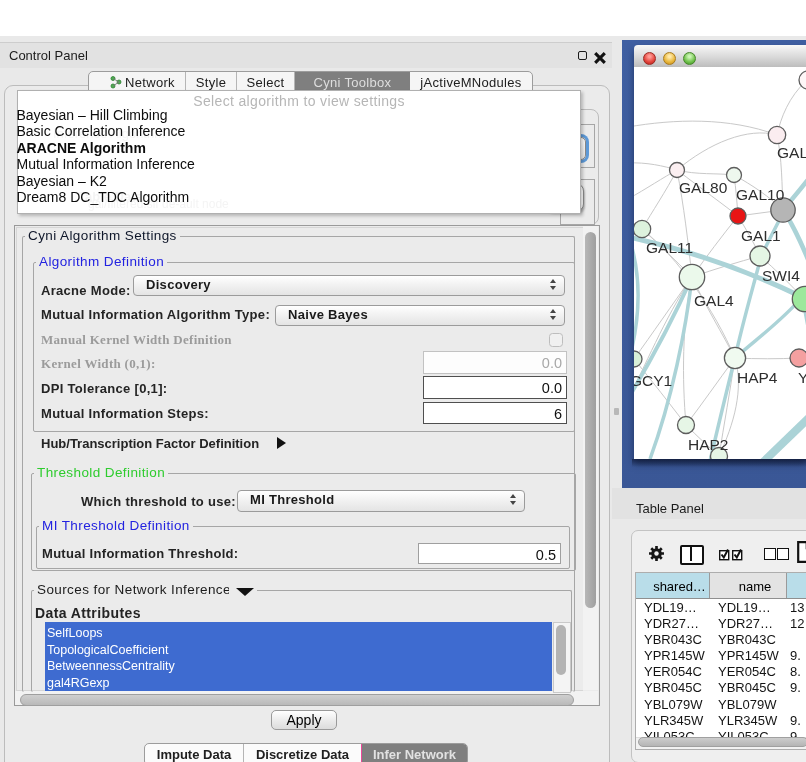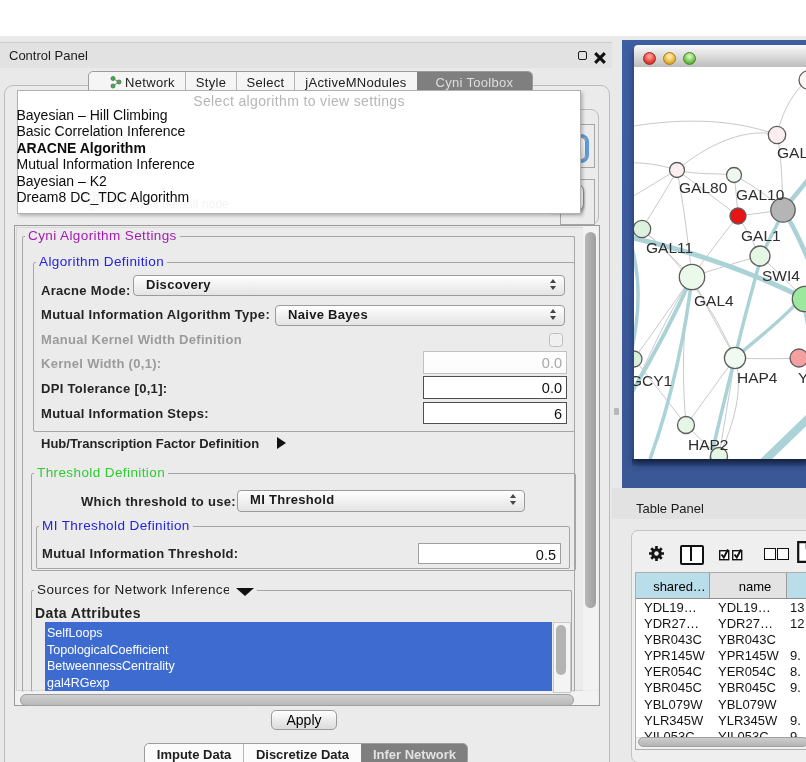--- a/index.html
+++ b/index.html
@@ -3,21 +3,21 @@
 <meta charset="utf-8">
 <style>
   html,body{margin:0;padding:0;}
   #root{position:relative;width:806px;height:762px;background:#e9e9e9;
         font-family:"Liberation Sans",sans-serif;overflow:hidden;margin-top:36px;}
   .abs{position:absolute;}
   .grp{position:absolute;border:1px solid #a6a6a6;border-radius:2px;}
   .grp>span.ttl{position:absolute;top:-9px;left:2px;background:#ebebeb;padding:0 3px;
         font-size:13.5px;letter-spacing:0.4px;white-space:nowrap;}
   .blbl{font-weight:bold;font-size:13px;color:#242424;letter-spacing:0.3px;white-space:nowrap;}
-  .dlbl{font-weight:bold;font-size:13px;color:#9b9b9b;letter-spacing:0.3px;white-space:nowrap;}
+  .dlbl{font-weight:bold;font-size:13px;color:#9b9b9b;letter-spacing:0.3px;white-space:nowrap;font-family:Liberation Serif, serif;}
   .combo{position:absolute;border:1px solid #9b9b9b;border-radius:4px;
         background:linear-gradient(#ffffff,#f2f2f2 45%,#e4e4e4);
         font-size:13px;color:#1a1a1a;}
   .combo .cartxt{position:absolute;left:12px;top:1px;letter-spacing:0.3px;font-weight:bold;}
   .carrows{position:absolute;right:7px;top:3px;width:7px;}
   .carrows div{width:0;height:0;border-left:3.5px solid transparent;border-right:3.5px solid transparent;}
   .car-up{border-bottom:4.5px solid #444;margin-bottom:2.5px;}
   .car-dn{border-top:4.5px solid #444;}
   .tfield{position:absolute;background:#fff;border:1.5px solid #4f4f4f;
         font-size:14.5px;color:#0f0f0f;text-align:right;}
@@ -45,22 +45,22 @@
     <div style="display:flex;height:22px;border:1px solid #9c9c9c;border-radius:5px;overflow:hidden;background:#f5f5f5;letter-spacing:0.3px;padding-left:11px;">
       <div class="tab" style="width:86px;text-align:center;padding-top:3px;border-right:1px solid #b5b5b5;box-sizing:border-box;">
         <svg width="12" height="13" viewBox="0 0 12 13" style="vertical-align:-2px;">
           <circle cx="3" cy="2.5" r="2" fill="#4caf50" stroke="#2e7d32" stroke-width="0.8"></circle>
           <circle cx="9" cy="6" r="2" fill="#4caf50" stroke="#2e7d32" stroke-width="0.8"></circle>
           <circle cx="3" cy="10" r="2" fill="#4caf50" stroke="#2e7d32" stroke-width="0.8"></circle>
           <path d="M3 2.5 L9 6 L3 10" stroke="#777" stroke-width="0.9" fill="none"></path>
         </svg><span style="padding-left:3px;">Network</span></div>
       <div class="tab" style="width:51px;text-align:center;padding-top:3px;border-right:1px solid #b5b5b5;box-sizing:border-box;">Style</div>
       <div class="tab" style="width:58px;text-align:center;padding-top:3px;border-right:1px solid #b5b5b5;box-sizing:border-box;">Select</div>
+      <div class="tab" style="width:115px;text-align:center;padding-top:3px;box-sizing:border-box;background:#7f7f7f;color:#dedede;">Cyni Toolbox</div>
       <div class="tab" style="width:122px;text-align:center;padding-top:3px;box-sizing:border-box;">jActiveMNodules</div>
-      <div class="tab" style="width:115px;text-align:center;padding-top:3px;box-sizing:border-box;background:#7f7f7f;color:#dedede;">Cyni Toolbox</div>
     </div>
   </div>
 
   <div class="abs" style="left:560px;top:73px;width:37px;height:114px;border:1px solid #bcbcbc;border-radius:8px;background:#ebebeb;"></div>
   <div class="abs" style="left:560px;top:88px;width:33px;height:42px;border:1px solid #a6a6a6;background:#ebebeb;"></div>
   <div class="abs" style="left:560px;top:143px;width:33px;height:44px;border:1px solid #a6a6a6;background:#ebebeb;"></div>
 
   <div class="abs" style="left:560px;top:101px;width:24px;height:21px;border:1px solid #888;border-radius:0 5px 5px 0;
        background:linear-gradient(#fdfdfd,#e8e8e8);box-shadow:0 0 0 3px #5e99d6;"></div>
 
@@ -71,21 +71,21 @@
 
   <div class="abs" style="left:583px;top:190px;width:15px;height:464px;background:#f2f2f2;"></div>
   <div class="abs" style="left:585px;top:196px;width:11px;height:376px;background:linear-gradient(90deg,#b7b7b7,#9f9f9f);border-radius:6px;"></div>
 
   <div class="abs" style="left:15px;top:655px;width:583px;height:14px;background:#f2f2f2;"></div>
   <div class="abs" style="left:20px;top:658px;width:552px;height:10px;background:linear-gradient(#cfcfcf,#b9b9b9);border:1px solid #9f9f9f;border-radius:6px;"></div>
 
   <div id="settings" class="abs" style="left:0;top:0;width:600px;height:670px;">
 
     <div class="grp" style="left:22px;top:200px;width:551px;height:455px;border-bottom:none;">
-      <span class="ttl" style="color:#a21caf;">Cyni Algorithm Settings</span>
+      <span class="ttl" style="color:#0f172a;">Cyni Algorithm Settings</span>
     </div>
 
     <div class="grp" style="left:33px;top:226px;width:540px;height:168px;">
       <span class="ttl" style="color:#2222e0;">Algorithm Definition</span>
     </div>
     <div class="abs blbl" style="left:41px;top:247px;">Aracne Mode:</div>
     <div class="combo" style="left:133px;top:239px;width:430px;height:19px;">
       <span class="cartxt">Discovery</span>
       <span class="carrows">
           <div class="car-up"></div>

